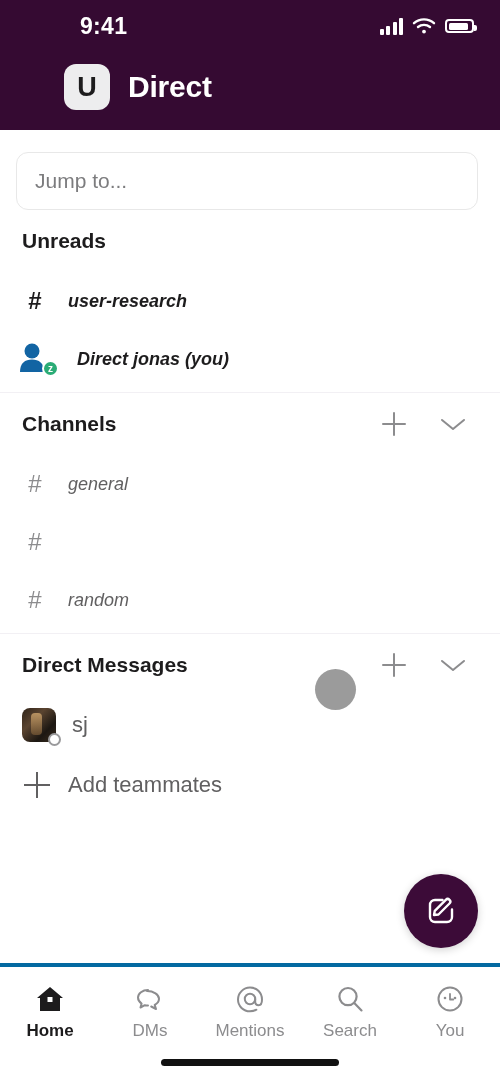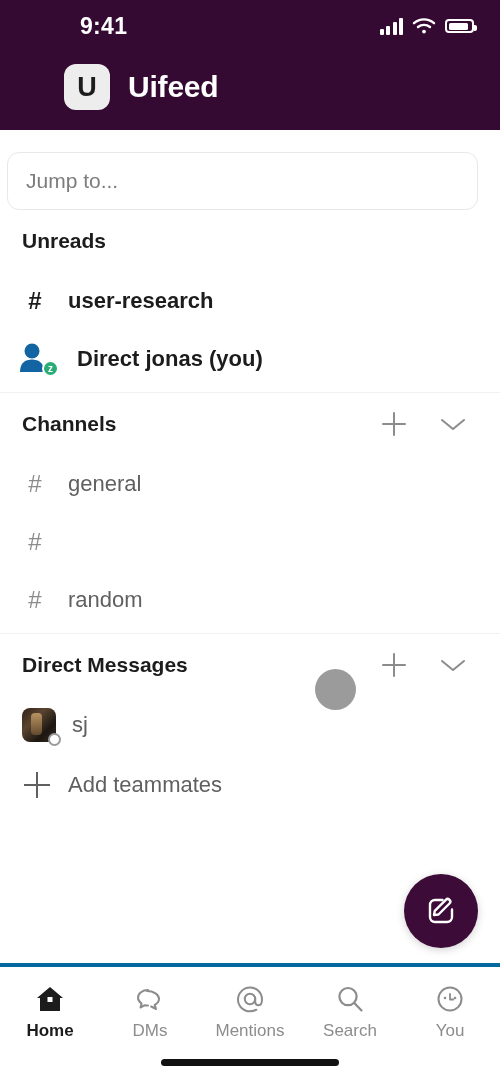--- a/index.html
+++ b/index.html
@@ -46,21 +46,21 @@
 
   .brandrow { display:flex; align-items:center; padding:0 22px; height:70px; gap:18px; }
   .logo {
     width:46px; height:46px; border-radius:12px; background:#EDEDEE;
     display:flex; align-items:center; justify-content:center;
     font-size:27px; font-weight:bold; color:#1D1C1D; line-height:1;
   }
   .brandname { color:#fff; font-size:30px; font-weight:bold; letter-spacing:-.2px; }
 
   
-  .searchwrap { padding:22px 22px 0 7px; }
+  .searchwrap { padding:22px 22px 0 16px; }
   .searchbox {
     height:58px; border:1.5px solid #E8E8E8; border-radius:12px;
     background:#fff; display:flex; align-items:center; padding:0 18px;
     width:100%; font-family:inherit; font-size:21px; color:#1D1C1D;
     outline:none;
   }
   .searchbox::placeholder { color:#7C7C7E; }
 
   
   .section { padding:0 22px; }
@@ -80,21 +80,21 @@
   .icon-plus::before{ left:0; top:11px; width:24px; height:2px; }
   .icon-plus::after{ top:0; left:11px; height:24px; width:2px; }
   .icon-chev { width:26px; height:15px; }
 
   .row {
     display:flex; align-items:center; height:58px; gap:20px;
   }
   .hash {
     width:26px; text-align:center; font-size:24px; color:#8C8C8E; flex:none;
   }
-  .row .label { font-size:22px; color:#616061; }
+  .row .label { font-size:18px; color:#616061;font-style:italic; }
   .row.unread .hash { color:#1D1C1D; font-weight:bold; }
   .row.unread .label { color:#1D1C1D; font-weight:bold; }
 
   
   .person-av { width:38px; height:34px; position:relative; flex:none; margin-left:-3px;}
   .dot-status {
     position:absolute; right:-2px; bottom:-1px;
     width:17px; height:17px; border-radius:50%;
     background:#2BAC76; color:#fff; font-size:10px; font-weight:bold;
     display:flex; align-items:center; justify-content:center;
@@ -183,21 +183,21 @@
           <circle cx="12" cy="14.6" r="1.9" fill="#fff"></circle>
         </svg>
         <div class="battery">
             <span></span>
           </div>
       </div>
     </div>
 
     <div class="brandrow">
       <div class="logo">U</div>
-      <div class="brandname">Uifeed</div>
+      <div class="brandname">Direct</div>
     </div>
   </div>
 
   <div class="searchwrap">
     <input class="searchbox" type="text" placeholder="Jump to..." style="">
   </div>
 
   <div class="section">
     <div class="sec-head">
       <div class="sec-title">Unreads</div>

